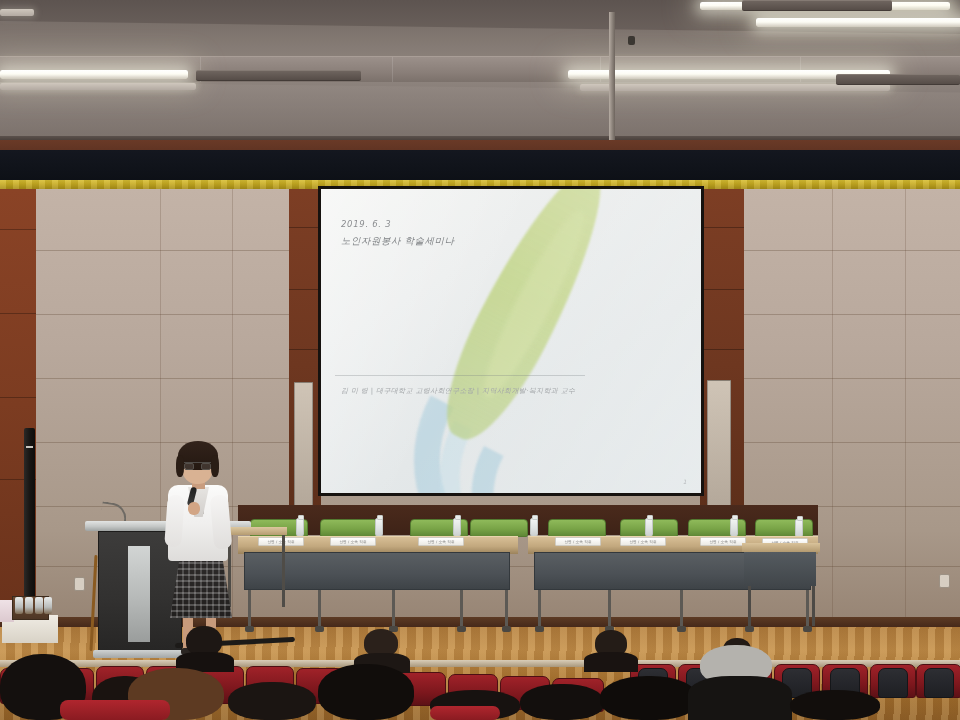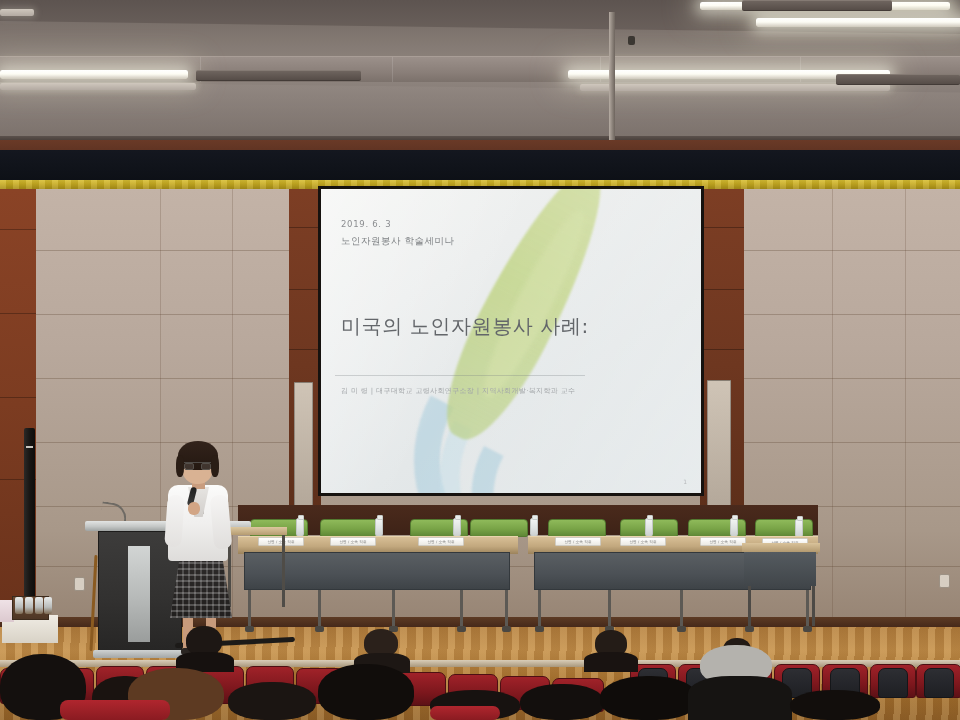--- a/index.html
+++ b/index.html
@@ -151,20 +151,21 @@
   }
 
   
   .screen-frame{
     position:absolute; left:318px; top:186px; width:386px; height:310px;
     background:#16120f; padding:3px;
   }
   .screen{
     position:relative; width:100%; height:100%; overflow:hidden;
     background:linear-gradient(150deg,#f2f3f1 0%,#eceeee 30%,#e4e8e9 62%,#dde3e5 100%);
+    font-style:italic;
   }
   .scr-sheen{
     position:absolute; inset:0;
     background:linear-gradient(115deg,rgba(255,255,255,.45) 0%,rgba(255,255,255,0) 42%,rgba(255,255,255,.30) 100%);
   }
   .leaf{
     position:absolute; left:168px; top:-36px; width:74px; height:300px;
     border-radius:50% 50% 45% 45%/60% 60% 40% 40%;
     background:linear-gradient(180deg,rgba(205,219,150,.80) 0%,rgba(196,214,140,.88) 45%,rgba(186,208,135,.72) 100%);
     transform:rotate(27deg); filter:blur(1.2px);
@@ -533,21 +534,20 @@
   <div class="screen-frame">
     <div class="screen">
       <div class="arc arc1"></div>
       <div class="arc arc2"></div>
       <div class="arc arc3"></div>
       <div class="leaf"></div>
       <div class="leaf2"></div>
       <div class="scr-sheen"></div>
       <div class="slide-date">2019. 6. 3</div>
       <div class="slide-sub">노인자원봉사 학술세미나</div>
-      <div class="slide-title">미국의 노인자원봉사 사례:</div>
       <div class="slide-rule"></div>
       <div class="slide-byline">김 미 령  |  대구대학교 고령사회연구소장  |  지역사회개발·복지학과 교수</div>
       <div class="slide-pg">1</div>
     </div>
   </div>
 
   <div class="panel-backwall"></div>
 
   <div class="chair" style="left:250px;"></div>
   <div class="chair" style="left:320px;"></div>

